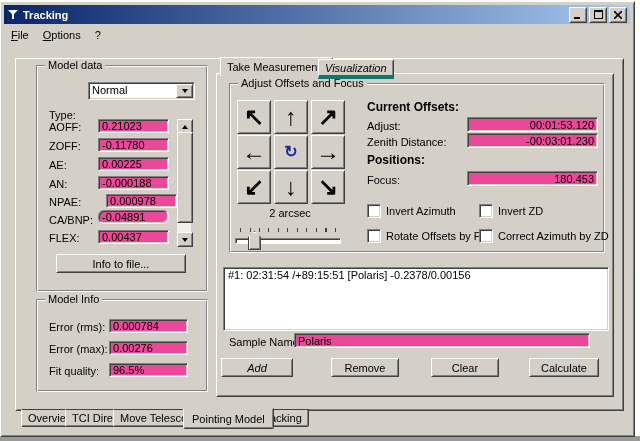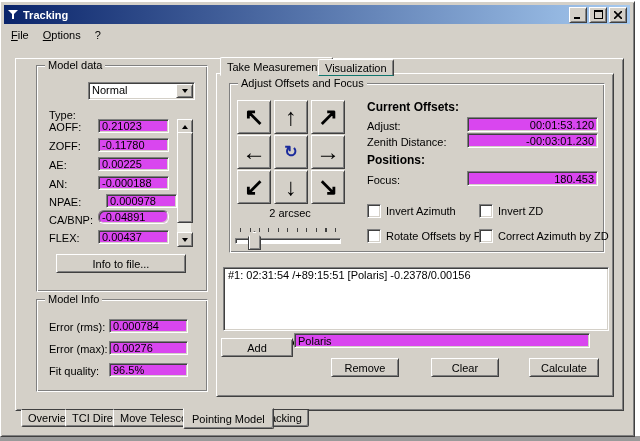--- a/index.html
+++ b/index.html
@@ -21,40 +21,40 @@
     background:linear-gradient(to right,var(--tb1),var(--tb2));display:flex;align-items:center;}
   .title-text{color:#fff;font-weight:bold;font-size:11px;margin-left:4px;flex:1;}
   .winbtn{width:16px;height:14px;margin-right:2px;position:relative;display:flex;align-items:center;justify-content:center;}
   .menubar{position:absolute;left:3px;top:23px;width:626px;height:19px;font-size:11px;display:flex;align-items:center;}
   .menu-item{padding:2px 7px;}
   .menu-item u{text-decoration:underline;}
   .panel{position:absolute;background:var(--face);border:1px solid;border-color:#ffffff #404040 #404040 #ffffff;
     box-shadow:inset 1px 1px 0 #d4d0c8, inset -1px -1px 0 #808080;}
   .lbl{position:absolute;font-size:11px;line-height:13px;white-space:nowrap;}
   .bold{font-weight:bold;font-size:12px;}
-  .field{position:absolute;font-size:11px;background:#d946ef;border:1px solid;border-color:#808080 #ffffff #ffffff #808080;
+  .field{position:absolute;font-size:11px;background:#ec4899;border:1px solid;border-color:#808080 #ffffff #ffffff #808080;
     box-shadow:inset 1px 1px 0 #404040, inset -1px -1px 0 #d4d0c8;padding:0 3px;font-family:"Liberation Sans",sans-serif;color:#000;}
   input.field{outline:none;}
   .right{text-align:right;}
   .btn{position:absolute;font-size:11px;display:flex;align-items:center;justify-content:center;cursor:default;}
   
   .combo{position:absolute;}
   .combo .cval{position:absolute;left:0;top:0;right:0;bottom:0;padding:1px 18px 0 3px;font-size:11px;}
   .combo .cbtn{position:absolute;right:1px;top:1px;width:15px;bottom:1px;display:flex;align-items:center;justify-content:center;}
   .tri-down{width:0;height:0;border-left:3px solid transparent;border-right:3px solid transparent;border-top:4px solid #000;}
   .tri-up{width:0;height:0;border-left:3px solid transparent;border-right:3px solid transparent;border-bottom:4px solid #000;}
   
   .sb{position:absolute;background:#f0efe9;}
   .sb-btn{position:absolute;left:0;width:14px;height:13px;display:flex;align-items:center;justify-content:center;}
   .sb-thumb{position:absolute;left:0;width:14px;}
   
   .tab{position:absolute;font-size:11px;display:flex;align-items:center;justify-content:center;
     background:var(--face);border:1px solid;border-color:#ffffff #404040 var(--face) #ffffff;
     box-shadow:inset 1px 1px 0 #d4d0c8, inset -1px 0 0 #808080;border-radius:2px 2px 0 0;}
-  .tab.inactive{border-bottom:1px solid #0f766e;box-shadow:inset 1px 1px 0 #d4d0c8, inset -1px 0 0 #808080;}
+  .tab.inactive{border-bottom:4px solid #0f766e;box-shadow:inset 1px 1px 0 #d4d0c8, inset -1px 0 0 #808080;font-style:italic;}
   
   .btab{position:absolute;font-size:11px;display:flex;align-items:center;justify-content:center;
     background:var(--face);border:1px solid;border-color:var(--face) #404040 #404040 #ffffff;
     box-shadow:inset -1px -1px 0 #808080;border-radius:0 0 2px 2px;}
   .btab.active{border-top:1px solid var(--face);z-index:3;}
   .btab.inactive{border-top:1px solid #404040;}
   
   .pad-btn{position:absolute;width:32px;height:32px;font-size:24px;font-weight:bold;line-height:28px;
     display:flex;align-items:center;justify-content:center;color:#000;}
   .pad-btn.center{font-size:16px;color:#1a2a9c;font-weight:bold;}
@@ -235,21 +235,21 @@
     <span>Correct Azimuth by ZD</span>
   </div>
 
   <div class="listbox sunken">
     <div class="list-item">#1: 02:31:54 /+89:15:51 [Polaris] -0.2378/0.00156</div>
   </div>
 
   <span class="lbl" style="left:228px;top:334px;">Sample Name:</span>
   <input class="field" style="left: 293px; top: 331px; width: 288px; height: 13px;" value="Polaris">
 
-  <div class="btn bevel-up" style="left:220px;top:336px;width:70px;height:17px;">Add</div>
+  <div class="btn bevel-up" style="left:220px;top:356px;width:70px;height:17px;font-style:italic;">Add</div>
   <div class="btn bevel-up" style="left:330px;top:356px;width:66px;height:17px;">Remove</div>
   <div class="btn bevel-up" style="left:430px;top:356px;width:66px;height:17px;">Clear</div>
   <div class="btn bevel-up" style="left:528px;top:356px;width:68px;height:17px;">Calculate</div>
 
   <div class="btab inactive" style="left:20px;top:407px;height:16px;padding:0 6px;">
     <span>Overview</span>
   </div>
   <div class="btab inactive" style="left:64px;top:407px;height:16px;padding:0 6px;">
     <span>TCI Direct</span>
   </div>

